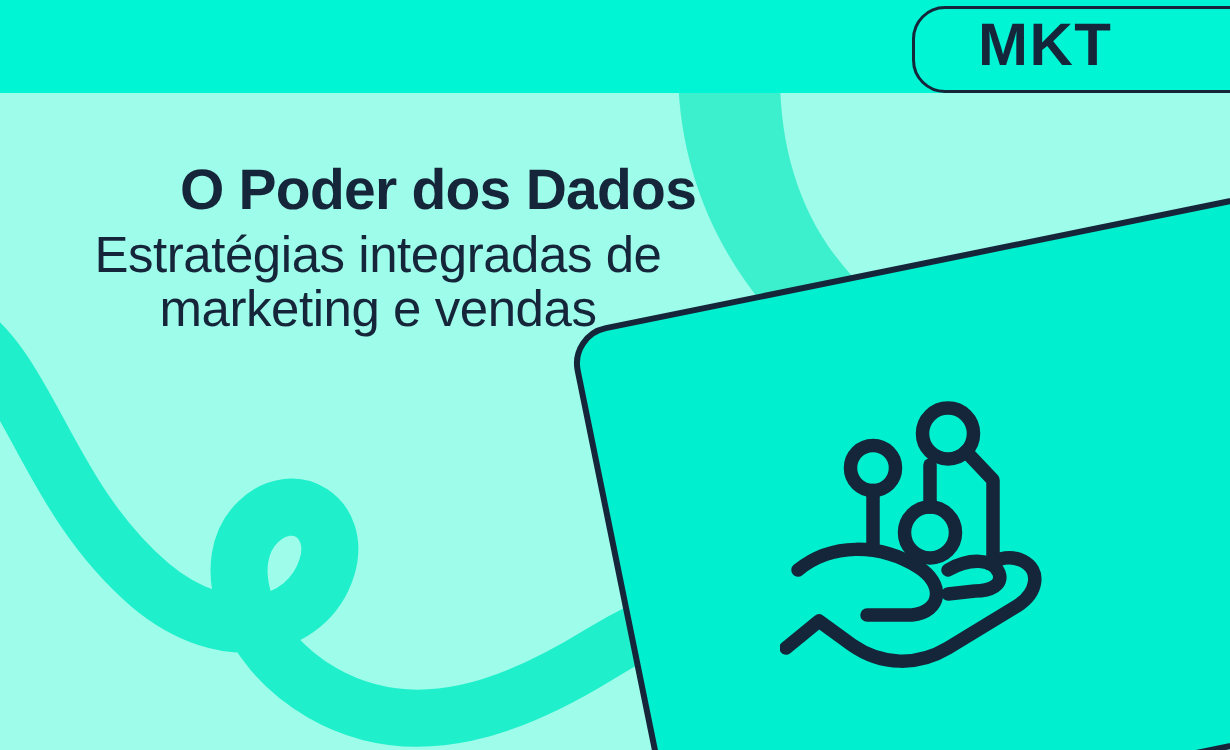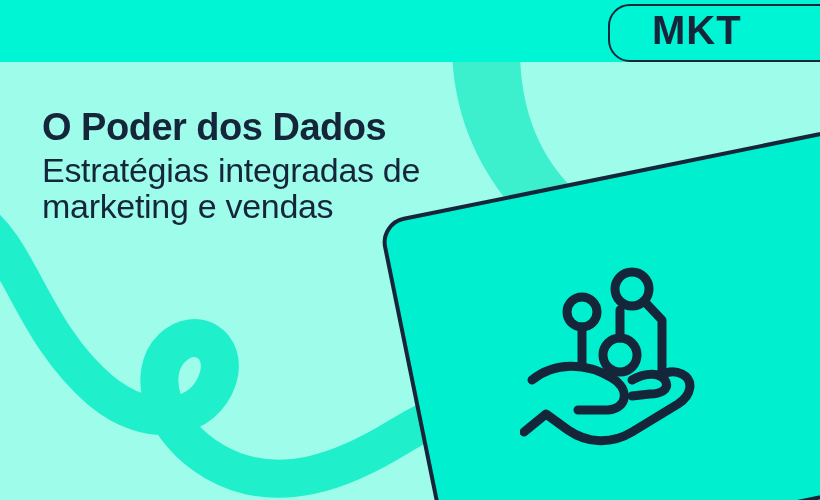--- a/index.html
+++ b/index.html
@@ -7,20 +7,21 @@
     padding: 0;
     background: #ffffff;
   }
   #banner {
     position: relative;
     width: 820px;
     height: 500px;
     overflow: hidden;
     background: #9dfcea;
     font-family: "Liberation Sans", sans-serif;
+    text-align: center;
   }
   #bg-layer {
     position: absolute;
     inset: 0;
     width: 820px;
     height: 500px;
   }
 
   
   .topbar {
@@ -64,21 +65,21 @@
     letter-spacing: 1px;
     color: #16263a;
     line-height: 48px;
     z-index: 7;
     white-space: nowrap;
   }
 
   
   .text-block {
     position: absolute;
-    left: 42px;
+    left: 32px;
     top: 104px;
     z-index: 4;
     width: 520px;
   }
   .headline {
     font-size: 38px;
     font-weight: 700;
     color: #16263a;
     line-height: 46px;
     letter-spacing: -0.5px;

